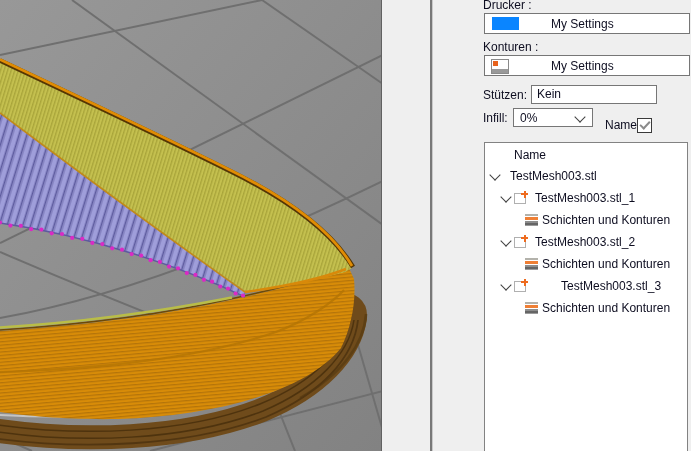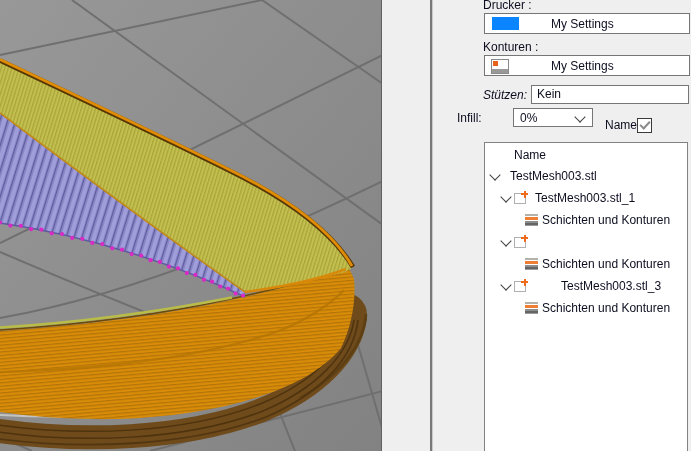--- a/index.html
+++ b/index.html
@@ -19,21 +19,21 @@
   
   .lbl{font-size:12px;line-height:13px;white-space:nowrap;}
   .box{background:#fff;border:1px solid #767676;box-sizing:border-box;}
   #combo-filament{left:484px;top:13px;width:206px;height:21px;}
   #combo-drucker{left:484px;top:55px;width:206px;height:21px;}
   .combo-value{position:absolute;left:66px;top:3px;font-size:12px;}
   #filament-swatch{position:absolute;left:7px;top:3px;width:27px;height:13px;background:#0a85ff;}
   #printer-icon{position:absolute;left:6px;top:3px;width:16px;height:13px;border:1px solid #8a8a8a;background:#fff;}
   #printer-icon .dot{position:absolute;left:1px;top:1px;width:5px;height:5px;background:#e8621c;}
   #printer-icon .bed{position:absolute;left:0;bottom:0;width:100%;height:4px;background:#999;}
-  #stuetzen-input{left:531px;top:85px;width:158px;height:19px;font-size:12px;line-height:17px;padding-left:5px;}
+  #stuetzen-input{left:531px;top:85px;width:126px;height:19px;font-size:12px;line-height:17px;padding-left:5px;}
   #infill-select{left:513px;top:108px;width:80px;height:19px;}
   #infill-select .val{position:absolute;left:6px;top:2px;font-size:12px;}
   .chev{width:7px;height:7px;border-right:1.4px solid #404040;border-bottom:1.4px solid #404040;transform:rotate(45deg);display:inline-block;}
   #infill-select .chev{position:absolute;right:8px;top:4px;}
   #rand-check{left:637px;top:118px;width:13px;height:13px;border:1.5px solid #3a3a3a;background:#fff;}
   #rand-check .mark{position:absolute;left:2px;top:2px;width:8px;height:4px;border-left:2px solid #8b8b8b;border-bottom:2px solid #8b8b8b;transform:rotate(-47deg);}
   
   #tree-panel{left:484px;top:142px;width:204px;height:316px;background:#fff;border:1px solid #828282;box-sizing:border-box;overflow:hidden;}
   #tree-header{position:absolute;left:11px;top:5px;font-size:12px;margin-left:18px;}
   .trow{position:absolute;left:0;width:100%;height:22px;font-size:12px;}
@@ -157,24 +157,24 @@
 <div class="abs lbl" style="left:483px;top:41px;">Konturen :</div>
 
 <div id="combo-drucker" class="abs box">
   <span id="printer-icon">
     <span class="dot"></span>
       <span class="bed"></span>
   </span>
   <span class="combo-value">My Settings</span>
 </div>
 
-<div class="abs lbl" style="left:483px;top:89px;font-style:italic;">Stützen:</div>
+<div class="abs lbl" style="left:483px;top:89px;">Stützen:</div>
 <div id="stuetzen-input" class="abs box">Kein</div>
 
-<div class="abs lbl" style="left:457px;top:112px;">Infill:</div>
+<div class="abs lbl" style="left:483px;top:112px;">Infill:</div>
 <div id="infill-select" class="abs box">
   <span class="val">0%</span>
   <span class="chev"></span>
 </div>
 
 <div class="abs lbl" style="left:605px;top:119px;">Name:</div>
 <div id="rand-check" class="abs">
   <span class="mark"></span>
 </div>
 
@@ -201,20 +201,21 @@
     <span class="tlabel" style="left:57px;">Schichten und Konturen</span>
   </div>
 
   <div class="trow" style="top:88px;">
     <span class="chev" style="left:17px;"></span>
     <span class="mesh-icon" style="left:29px;">
       <span class="sq"></span>
         <span class="ph"></span>
         <span class="pv"></span>
     </span>
+    <span class="tlabel" style="left:50px;">TestMesh003.stl_2</span>
   </div>
 
   <div class="trow" style="top:110px;">
     <span class="layers-icon" style="left:40px;"></span>
     <span class="tlabel" style="left:57px;">Schichten und Konturen</span>
   </div>
 
   <div class="trow" style="top:132px;">
     <span class="chev" style="left:17px;"></span>
     <span class="mesh-icon" style="left:29px;">

